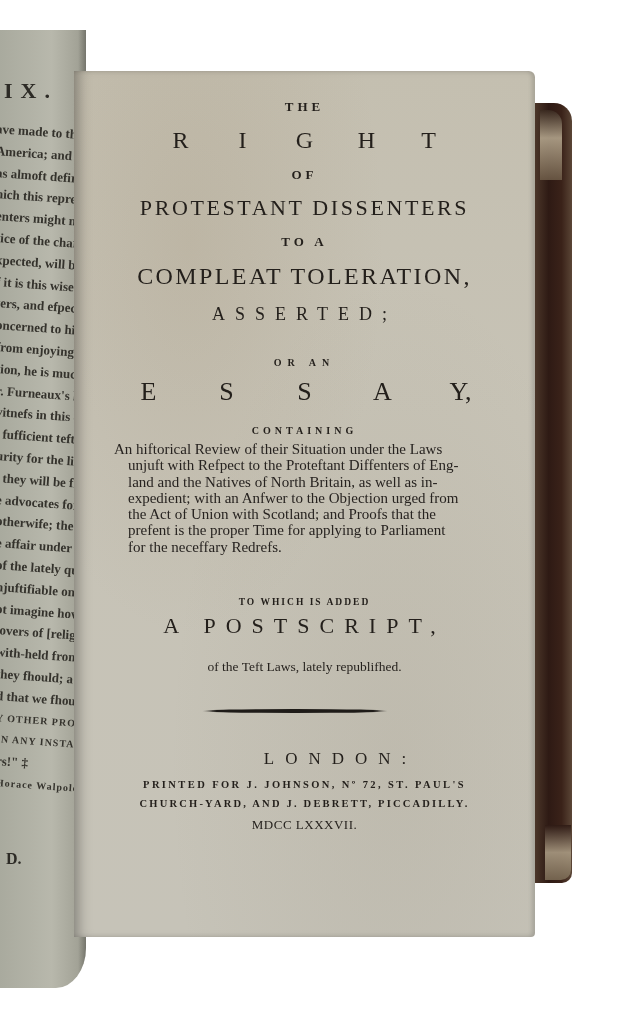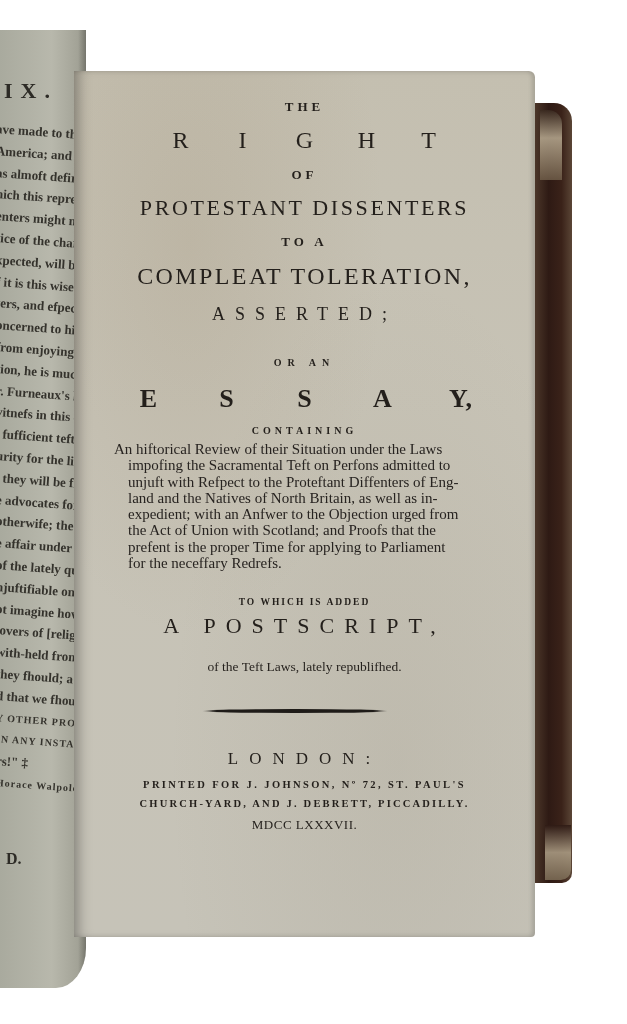--- a/index.html
+++ b/index.html
@@ -66,21 +66,21 @@
 
     .the { top: 28px; font-size: 13px; letter-spacing: 4px; font-weight: bold; }
     .right { top: 56px; font-size: 24px; letter-spacing: 0; }
     .right span { display: inline-block; width: 62px; text-align: center; }
     .of { top: 96px; font-size: 13px; letter-spacing: 4px; font-weight: bold; }
     .dissenters { top: 124px; font-size: 22px; letter-spacing: 2.6px; }
     .toa { top: 163px; font-size: 13px; letter-spacing: 4px; font-weight: bold; }
     .toleration { top: 192px; font-size: 24px; letter-spacing: 2.4px; }
     .asserted { top: 233px; font-size: 18px; letter-spacing: 10px; }
     .oran { top: 286px; font-size: 10px; letter-spacing: 6px; font-weight: bold; }
-    .essay { top: 306px; font-size: 26px; font-weight: bold; margin-top: 7px; }
+    .essay { top: 306px; font-size: 26px; font-weight: normal; }
     .essay span { display: inline-block; width: 78px; text-align: center; }
     .containing { top: 354px; font-size: 10px; letter-spacing: 4px; font-weight: bold; }
 
     .body-text {
       position: absolute; left: 40px; top: 370px; width: 360px; font-size: 15px; line-height: 16.3px;
       text-align: justify; text-align-last: left; color: #272320; font-style: normal;
     }
     .body-text .bline { display: block; white-space: nowrap; }
     .body-text .indent { padding-left: 14px; }
 
@@ -88,21 +88,21 @@
     .postscript { top: 542px; font-size: 22px; letter-spacing: 10px; }
     .reply1 { top: 572px; font-size: 13.5px; }
     .reply1 .sc { font-size: 10px; letter-spacing: 2.5px; font-weight: bold; }
     .reply2 { top: 588px; font-size: 13.5px; }
 
     .rule {
       position: absolute; left: 128px; top: 638px; width: 186px; height: 4px;
       background: linear-gradient(90deg, transparent 0%, #1e1b18 8%, #1e1b18 92%, transparent 100%);
       border-radius: 50%;
     }
-    .london { top: 678px; font-size: 17px; letter-spacing: 11px; }
+    .london { top: 678px; font-size: 17px; letter-spacing: 11px; margin-left: 36px; }
     .printed1 { top: 708px; font-size: 10.5px; letter-spacing: 2.4px; font-weight: bold; }
     .printed2 { top: 727px; font-size: 10.5px; letter-spacing: 2.2px; font-weight: bold; }
     .date { top: 746px; font-size: 13px; letter-spacing: 0.5px; }
   </style>
 </head>
 <body>
 
 <div class="left-page">
   <div class="left-heading">IX.</div>
   <div class="left-lines">
@@ -158,21 +158,20 @@
   <div class="tp toleration">COMPLEAT TOLERATION,</div>
   <div class="tp asserted">ASSERTED;</div>
   <div class="tp oran">OR AN</div>
   <div class="tp essay">
     <span>E</span><span>S</span><span>S</span><span>A</span><span>Y,</span>
   </div>
   <div class="tp containing">CONTAINING</div>
 
   <div class="body-text">
     <span class="bline">An hiftorical Review of their Situation under the Laws</span>
-    <span class="bline indent">impofing the Sacramental Teft on Perfons admitted to</span>
     <span class="bline indent">unjuft with Refpect to the Proteftant Diffenters of Eng-</span>
     <span class="bline indent">land and the Natives of North Britain, as well as in-</span>
     <span class="bline indent">expedient; with an Anfwer to the Objection urged from</span>
     <span class="bline indent">the Act of Union with Scotland; and Proofs that the</span>
     <span class="bline indent">prefent is the proper Time for applying to Parliament</span>
     <span class="bline indent">for the neceffary Redrefs.</span>
   </div>
 
   <div class="tp added">TO WHICH IS ADDED</div>
   <div class="tp postscript">A POSTSCRIPT,</div>

